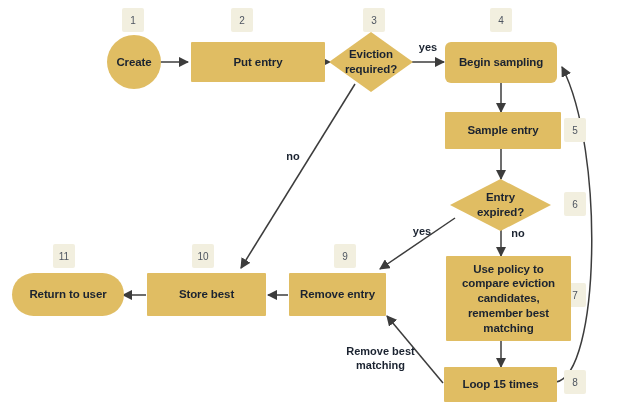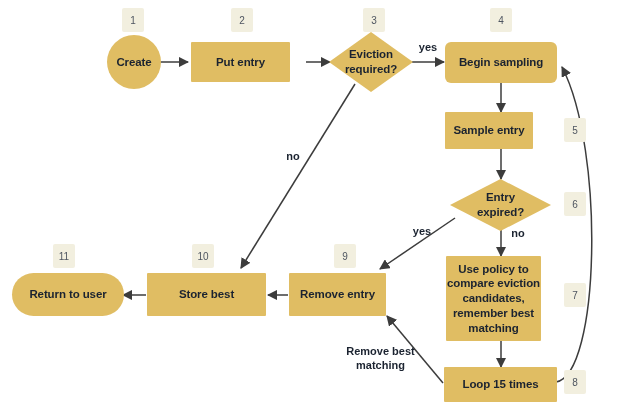--- a/index.html
+++ b/index.html
@@ -118,50 +118,50 @@
       <path d="M 556 382 C 600 375, 605 150, 562 67"></path>
     </g>
   </svg>
 
   <div class="badge" style="left:122px; top:8px;">1</div>
   <div class="node circle" style="left:107px; top:35px; width:54px; height:54px;">
     <span>Create</span>
   </div>
 
   <div class="badge" style="left:231px; top:8px;">2</div>
-  <div class="node rect" style="left:191px; top:42px; width:99px; height:40px;">
+  <div class="node rect" style="left:191px; top:42px; width:134px; height:40px;">
     <span>Put entry</span>
   </div>
 
   <div class="badge" style="left:363px; top:8px;">3</div>
   <div class="node diamond" style="left:329px; top:32px; width:84px; height:60px;">
     <span class="dshape"></span>
     <span class="dlabel" style="white-space:pre-line;">Eviction
 required?</span>
   </div>
 
   <div class="badge" style="left:490px; top:8px;">4</div>
   <div class="node rect" style="left:445px; top:42px; width:112px; height:41px;border-radius:6px;">
     <span>Begin sampling</span>
   </div>
 
   <div class="badge" style="left:564px; top:118px;">5</div>
-  <div class="node rect" style="left:445px; top:112px; width:88px; height:37px;text-align:right;">
+  <div class="node rect" style="left:445px; top:112px; width:116px; height:37px;text-align:right;">
     <span>Sample entry</span>
   </div>
 
   <div class="badge" style="left:564px; top:192px;">6</div>
   <div class="node diamond" style="left:450px; top:179px; width:101px; height:52px;">
     <span class="dshape"></span>
     <span class="dlabel" style="white-space:pre-line;">Entry
 expired?</span>
   </div>
 
   <div class="badge" style="left:564px; top:283px;">7</div>
-  <div class="node rect" style="left:446px; top:256px; width:95px; height:85px; white-space:pre-line;">
+  <div class="node rect" style="left:446px; top:256px; width:125px; height:85px; white-space:pre-line;">
     <span style="white-space:pre-line;">Use policy to
 compare eviction
 candidates,
 remember best
 matching</span>
   </div>
 
   <div class="badge" style="left:564px; top:370px;">8</div>
   <div class="node rect" style="left:444px; top:367px; width:113px; height:35px;">
     <span>Loop 15 times</span>

